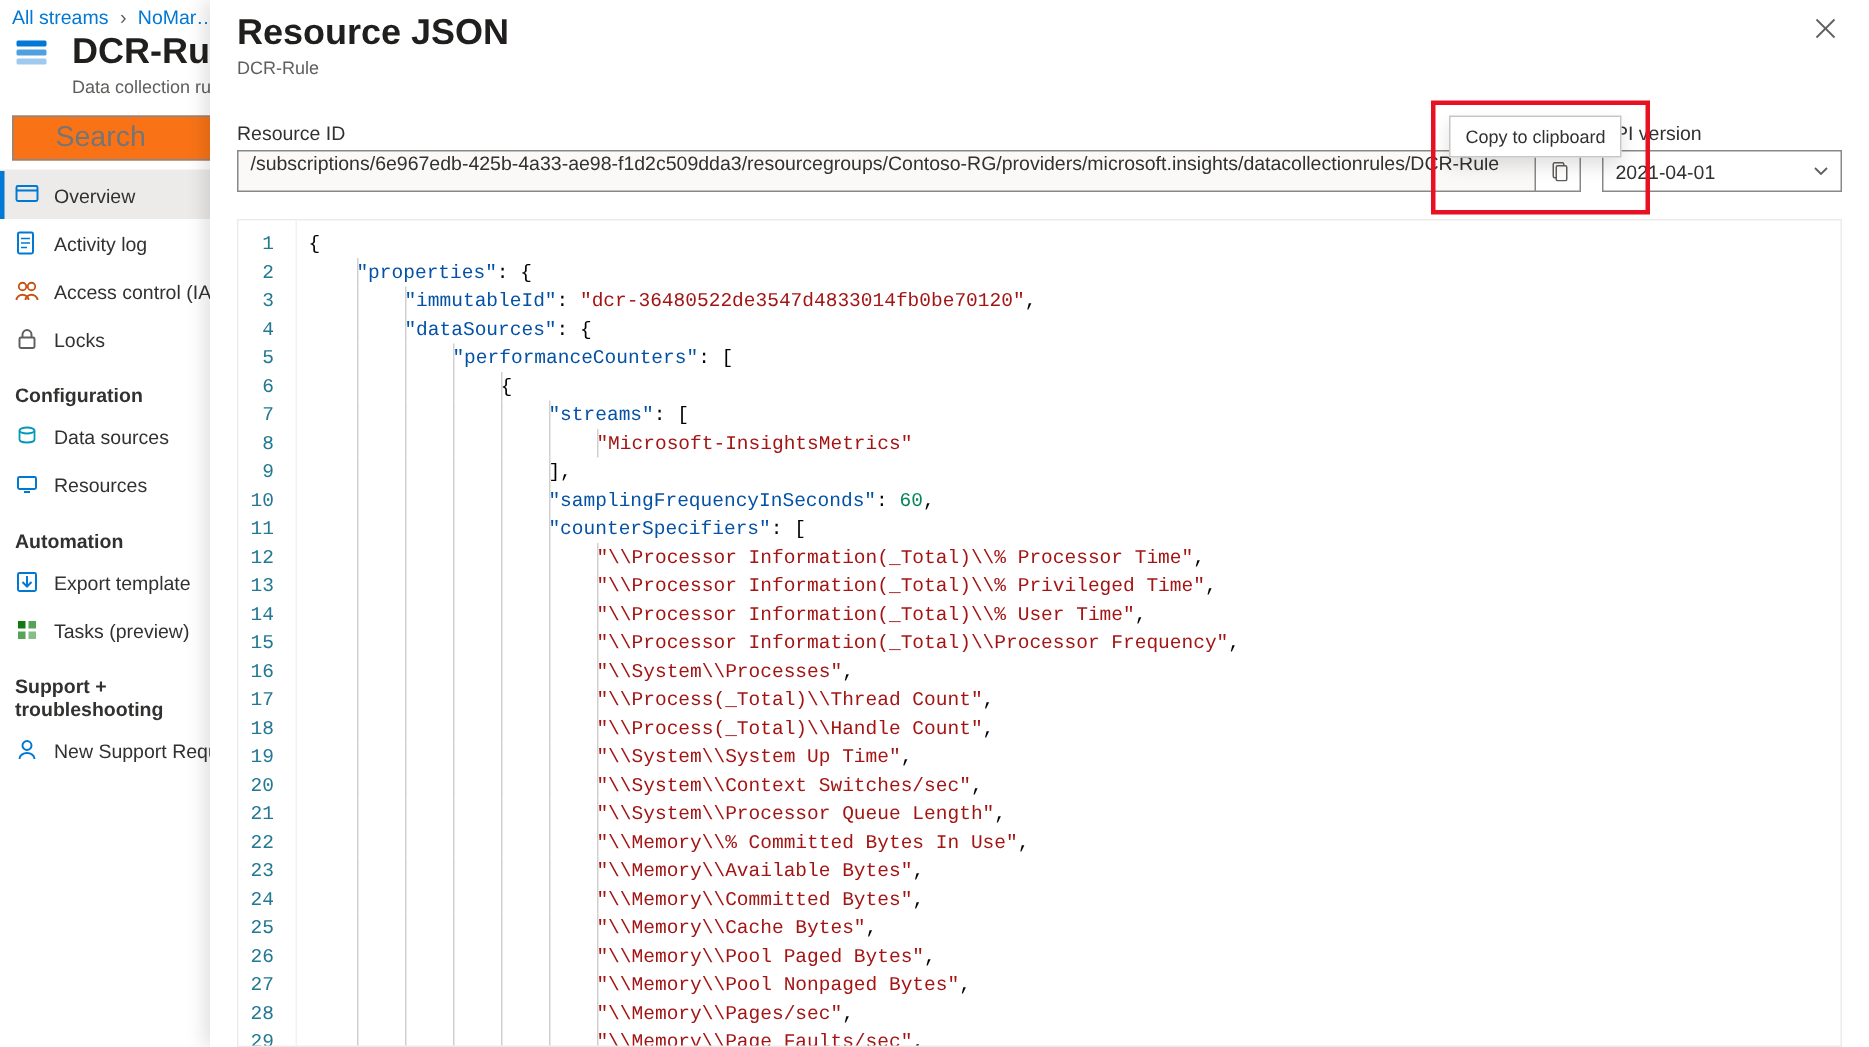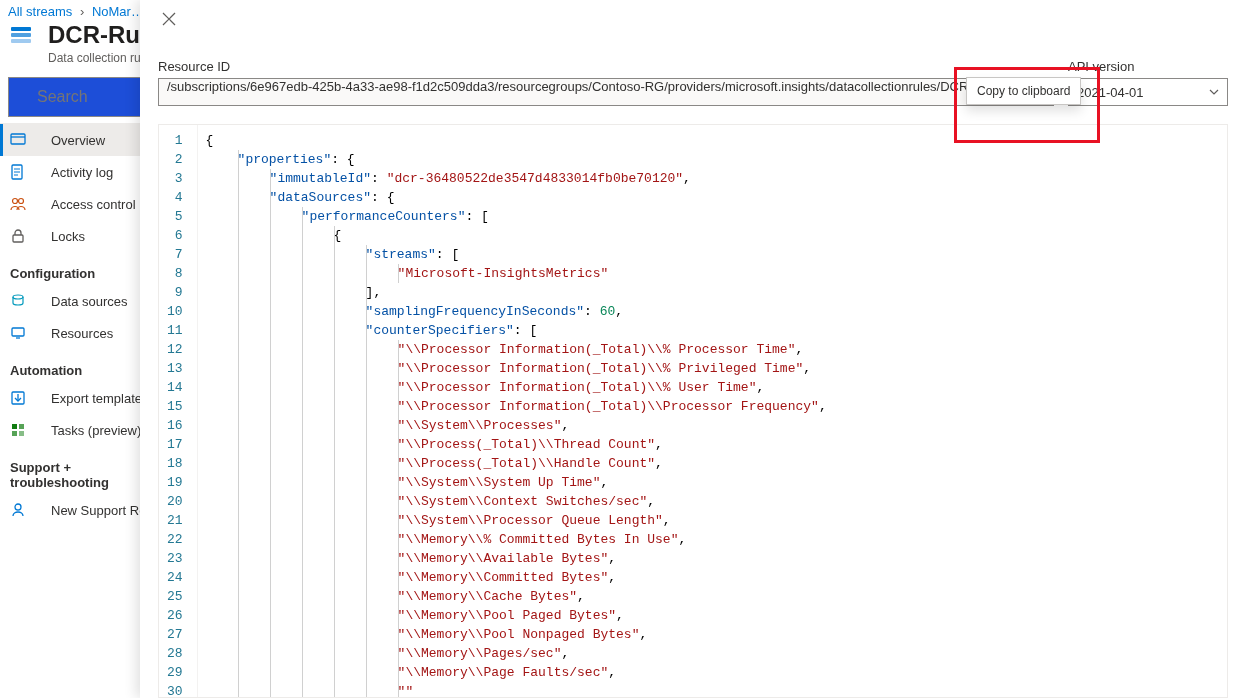--- a/index.html
+++ b/index.html
@@ -41,25 +41,25 @@
     padding: 0 8px 6px 48px;
     color: #605e5c;
     font-size: 12px;
   }
 
   .search-wrap {
     padding: 6px 8px;
   }
   .search {
     width: 100%;
-    height: 40px;
+    height: 30px;
     border: 1px solid #8a8886;
     padding: 0 8px 0 28px;
-    font-size: 16px;
-    background: #1d4ed8;
+    font-size: 19px;
+    background: #f97316;
     position: relative;
   }
   .search-box { position: relative; }
   .search-box .search-glyph {
     position: absolute;
     left: 8px; top: 50%; transform: translateY(-50%);
     color: #605e5c;
     pointer-events: none;
   }
 
@@ -68,21 +68,21 @@
   }
   .nav-group-label {
     padding: 14px 10px 4px 10px;
     font-size: 13px;
     font-weight: 600;
     color: #323130;
   }
   .nav-item {
     display: flex;
     align-items: center;
-    gap: 25px;
+    gap: 10px;
     padding: 8px 10px;
     cursor: pointer;
     font-size: 13px;
     color: #323130;
     white-space: nowrap;
   }
   .nav-item.selected {
     background: #edebe9;
     border-left: 3px solid #0078d4;
     padding-left: 7px;
@@ -383,20 +383,24 @@
               <path d="M3 14c0-2.5 2.5-4 5-4s5 1.5 5 4" fill="none" stroke="currentColor" stroke-width="1.3"></path>
             </svg>
           </span>
           <span>New Support Request</span>
         </div>
       </div>
   </div>
 
   <div class="pane">
     <div class="pane-header">
+      <div>
+        <div class="pane-title">Resource JSON</div>
+        <div class="pane-sub">DCR-Rule</div>
+      </div>
       <div class="close-btn">
         <svg width="14" height="14" viewBox="0 0 14 14">
             <line x1="1" y1="1" x2="13" y2="13" stroke="#605e5c" stroke-width="1.2"></line>
             <line x1="13" y1="1" x2="1" y2="13" stroke="#605e5c" stroke-width="1.2"></line>
           </svg>
       </div>
     </div>
 
     <div class="fieldrow">
       <div class="fieldcol resid">

